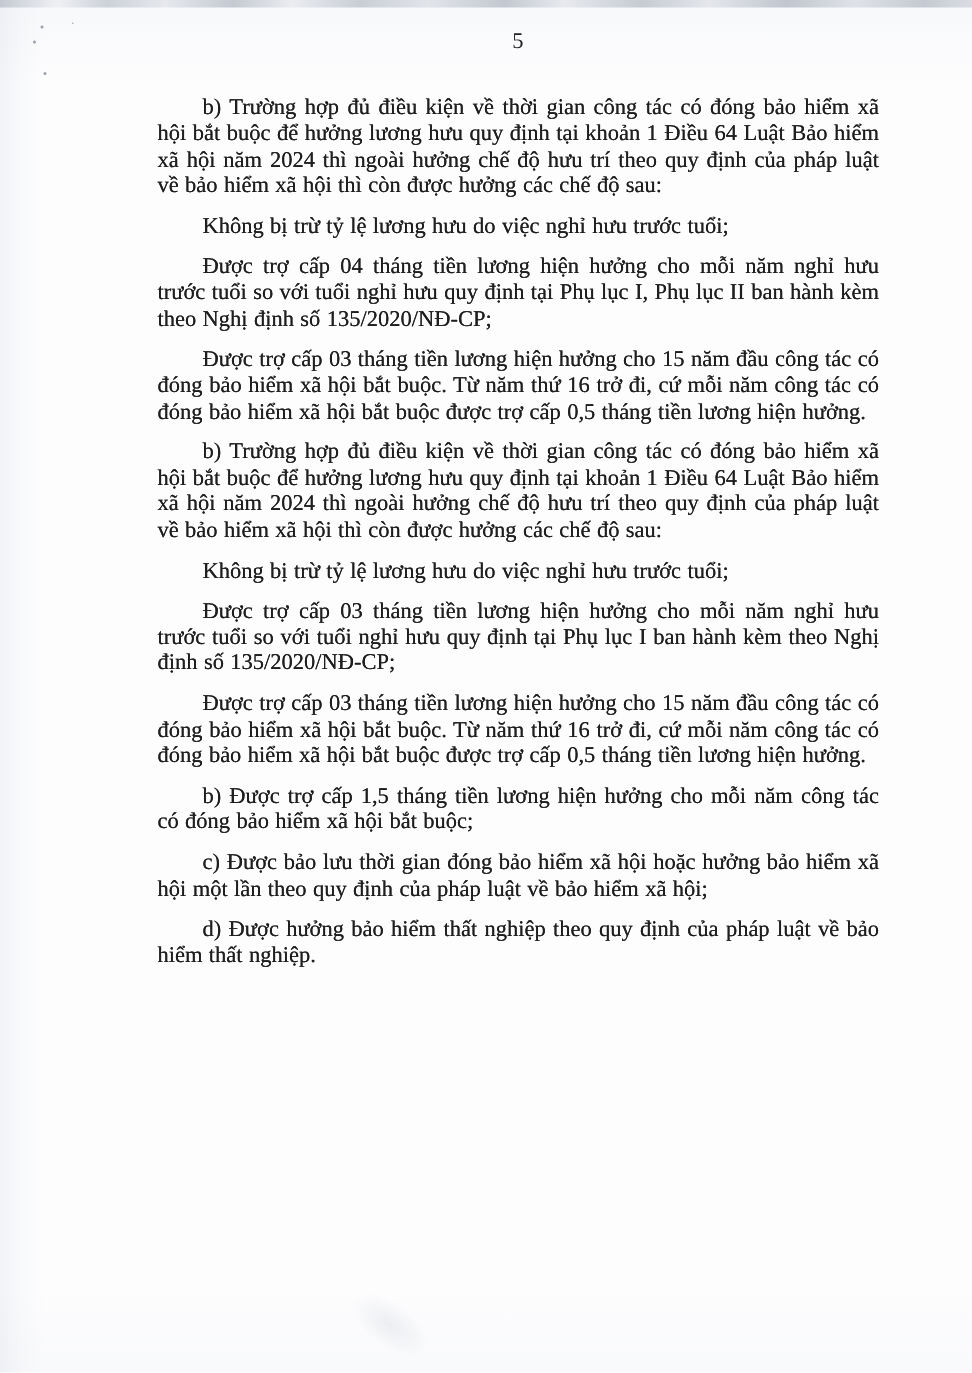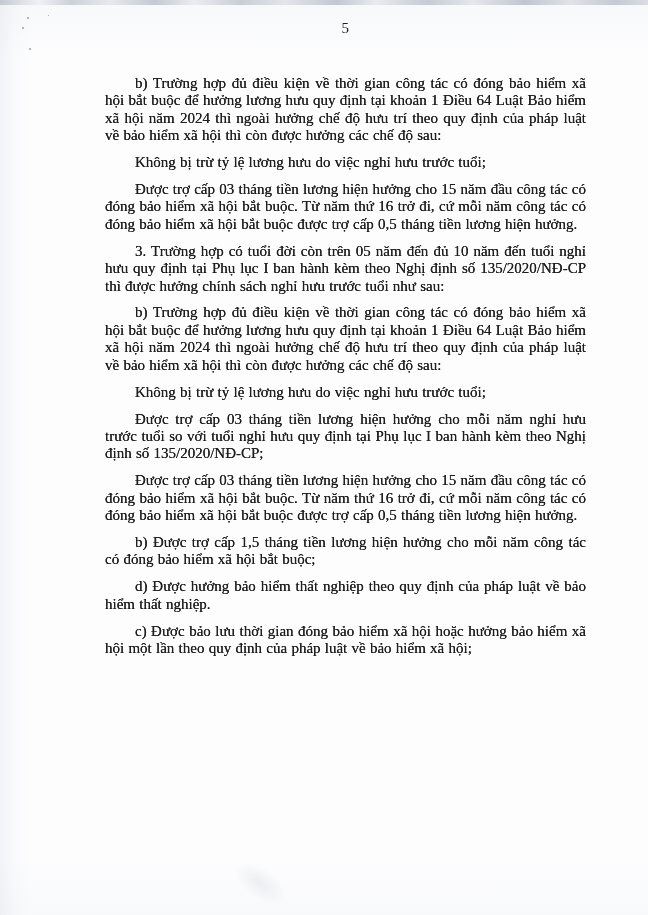--- a/index.html
+++ b/index.html
@@ -70,21 +70,20 @@
     text-align: center;
     font-size: 15px;
     line-height: 18px;
     letter-spacing: 0.5px;
   }
   .content {
     position: absolute;
     top: 64px;
     left: 105px;
     width: 481px;
-    margin-top: 11px;
   }
   .para {
     margin: 0 0 9.5px 0;
     font-size: 15px;
     line-height: 17.4px;
     text-align: justify;
     text-indent: 30px;
     text-shadow: 0 0 0.35px currentColor; 
     word-spacing: 0.5px;
   }
@@ -98,22 +97,22 @@
 <span class="speck s2"></span>
 <span class="speck s3"></span>
 <span class="speck s4"></span>
 <div class="smudge"></div>
 
 <div class="page-number">5</div>
 
 <div class="content">
   <p class="para">b) Trường hợp đủ điều kiện về thời gian công tác có đóng bảo hiểm xã hội bắt buộc để hưởng lương hưu quy định tại khoản 1 Điều 64 Luật Bảo hiểm xã hội năm 2024 thì ngoài hưởng chế độ hưu trí theo quy định của pháp luật về bảo hiểm xã hội thì còn được hưởng các chế độ sau:</p>
   <p class="para">Không bị trừ tỷ lệ lương hưu do việc nghỉ hưu trước tuổi;</p>
+  <p class="para">Được trợ cấp 04 tháng tiền lương hiện hưởng cho mỗi năm nghỉ hưu trước tuổi so với tuổi nghỉ hưu quy định tại Phụ lục I, Phụ lục II ban hành kèm theo Nghị định số 135/2020/NĐ-CP;</p>
   <p class="para">Được trợ cấp 03 tháng tiền lương hiện hưởng cho 15 năm đầu công tác có đóng bảo hiểm xã hội bắt buộc. Từ năm thứ 16 trở đi, cứ mỗi năm công tác có đóng bảo hiểm xã hội bắt buộc được trợ cấp 0,5 tháng tiền lương hiện hưởng.</p>
-  <p class="para">3. Trường hợp có tuổi đời còn trên 05 năm đến đủ 10 năm đến tuổi nghỉ hưu quy định tại Phụ lục I ban hành kèm theo Nghị định số 135/2020/NĐ-CP thì được hưởng chính sách nghỉ hưu trước tuổi như sau:</p>
   <p class="para">b) Trường hợp đủ điều kiện về thời gian công tác có đóng bảo hiểm xã hội bắt buộc để hưởng lương hưu quy định tại khoản 1 Điều 64 Luật Bảo hiểm xã hội năm 2024 thì ngoài hưởng chế độ hưu trí theo quy định của pháp luật về bảo hiểm xã hội thì còn được hưởng các chế độ sau:</p>
   <p class="para">Không bị trừ tỷ lệ lương hưu do việc nghỉ hưu trước tuổi;</p>
   <p class="para">Được trợ cấp 03 tháng tiền lương hiện hưởng cho mỗi năm nghỉ hưu trước tuổi so với tuổi nghỉ hưu quy định tại Phụ lục I ban hành kèm theo Nghị định số 135/2020/NĐ-CP;</p>
   <p class="para">Được trợ cấp 03 tháng tiền lương hiện hưởng cho 15 năm đầu công tác có đóng bảo hiểm xã hội bắt buộc. Từ năm thứ 16 trở đi, cứ mỗi năm công tác có đóng bảo hiểm xã hội bắt buộc được trợ cấp 0,5 tháng tiền lương hiện hưởng.</p>
   <p class="para">b) Được trợ cấp 1,5 tháng tiền lương hiện hưởng cho mỗi năm công tác có đóng bảo hiểm xã hội bắt buộc;</p>
+  <p class="para">c) Được bảo lưu thời gian đóng bảo hiểm xã hội hoặc hưởng bảo hiểm xã hội một lần theo quy định của pháp luật về bảo hiểm xã hội;</p>
   <p class="para">d) Được hưởng bảo hiểm thất nghiệp theo quy định của pháp luật về bảo hiểm thất nghiệp.</p>
-  <p class="para">c) Được bảo lưu thời gian đóng bảo hiểm xã hội hoặc hưởng bảo hiểm xã hội một lần theo quy định của pháp luật về bảo hiểm xã hội;</p>
 </div>
 
 </body></html>

